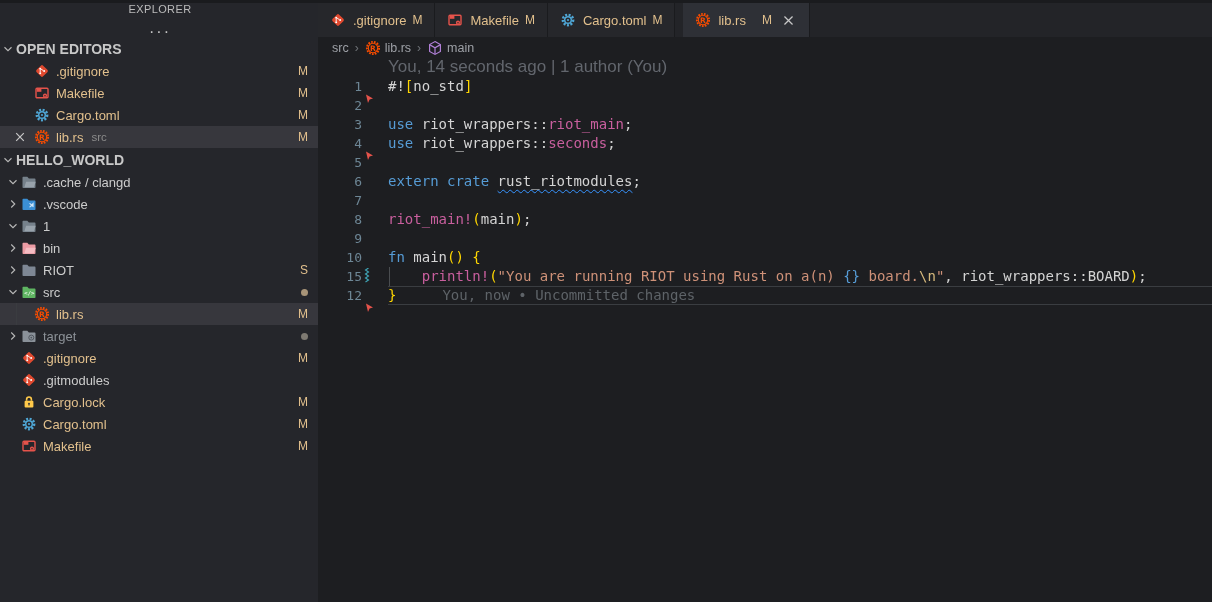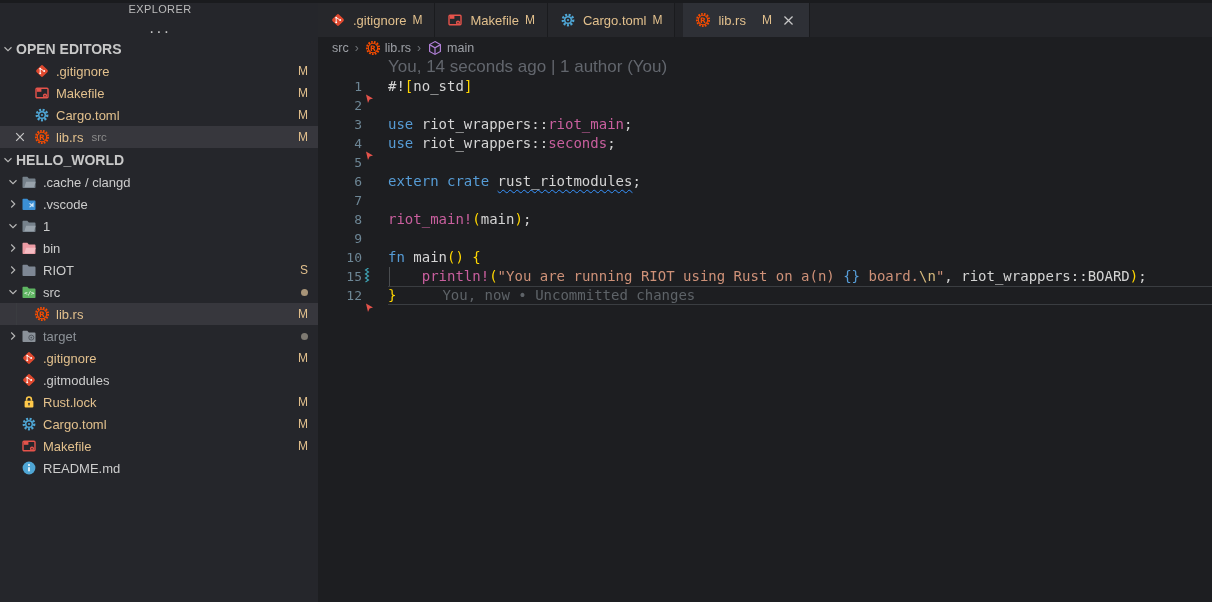--- a/index.html
+++ b/index.html
@@ -314,21 +314,21 @@
         <div class="row">
           <span style="width: 21px; flex: 0 0 auto;"></span>
           <span class="icon">
             <svg viewBox="0 0 16 16">
               <rect x="3.6" y="6.8" width="8.8" height="6.6" rx="1" fill="#FFC94A"></rect>
               <path d="M5.6 6.8V5.4a2.4 2.4 0 0 1 4.8 0v1.4" fill="none" stroke="#FFC94A" stroke-width="1.6"></path>
               <circle cx="8" cy="9.8" r="1" fill="#3a3a3a"></circle>
               <rect x="7.6" y="10.2" width=".8" height="1.6" fill="#3a3a3a"></rect>
             </svg>
           </span>
-          <span class="lbl mod">Rust.lock</span>
+          <span class="lbl mod">Cargo.lock</span>
           <span class="spacer"></span>
           <span class="badge">M</span>
         </div>
         <div class="row">
           <span style="width: 21px; flex: 0 0 auto;"></span>
           <span class="icon">
             <svg viewBox="0 0 16 16">
               <circle cx="8" cy="8" r="5.2" fill="none" stroke="#4FA6D5" stroke-width="2.4" stroke-dasharray="2 1.5"></circle>
               <circle cx="8" cy="8" r="3.3" fill="none" stroke="#4FA6D5" stroke-width="1.5"></circle>
               <circle cx="8" cy="8" r="1.1" fill="#4FA6D5"></circle>
@@ -344,32 +344,20 @@
             <svg viewBox="0 0 16 16">
               <rect x="2" y="3.2" width="12" height="9.6" rx="1" fill="none" stroke="#E5534B" stroke-width="1.4"></rect>
               <rect x="2.8" y="4" width="4.6" height="2.8" fill="#E5534B"></rect>
               <circle cx="11" cy="10.7" r="2.1" fill="#E5534B"></circle>
               <circle cx="11" cy="10.7" r=".7" fill="#1d1e21"></circle>
             </svg>
           </span>
           <span class="lbl mod">Makefile</span>
           <span class="spacer"></span>
           <span class="badge">M</span>
-        </div>
-        <div class="row">
-          <span style="width: 21px; flex: 0 0 auto;"></span>
-          <span class="icon">
-            <svg viewBox="0 0 16 16">
-              <circle cx="8" cy="8" r="6.4" fill="#4FA6D5"></circle>
-              <rect x="7.2" y="6.9" width="1.6" height="4.6" rx=".8" fill="#fff"></rect>
-              <circle cx="8" cy="4.9" r="1" fill="#fff"></circle>
-            </svg>
-          </span>
-          <span class="lbl">README.md</span>
-          <span class="spacer"></span>
         </div>
       </div>
   </div>
 
   <div class="main">
     <div class="tabbar" id="tabbar">
         <div class="tab">
           <span class="icon">
             <svg viewBox="0 0 16 16">
               <rect x="3.4" y="3.4" width="9.2" height="9.2" rx="1.6" transform="rotate(45 8 8)" fill="#E0492F"></rect>

